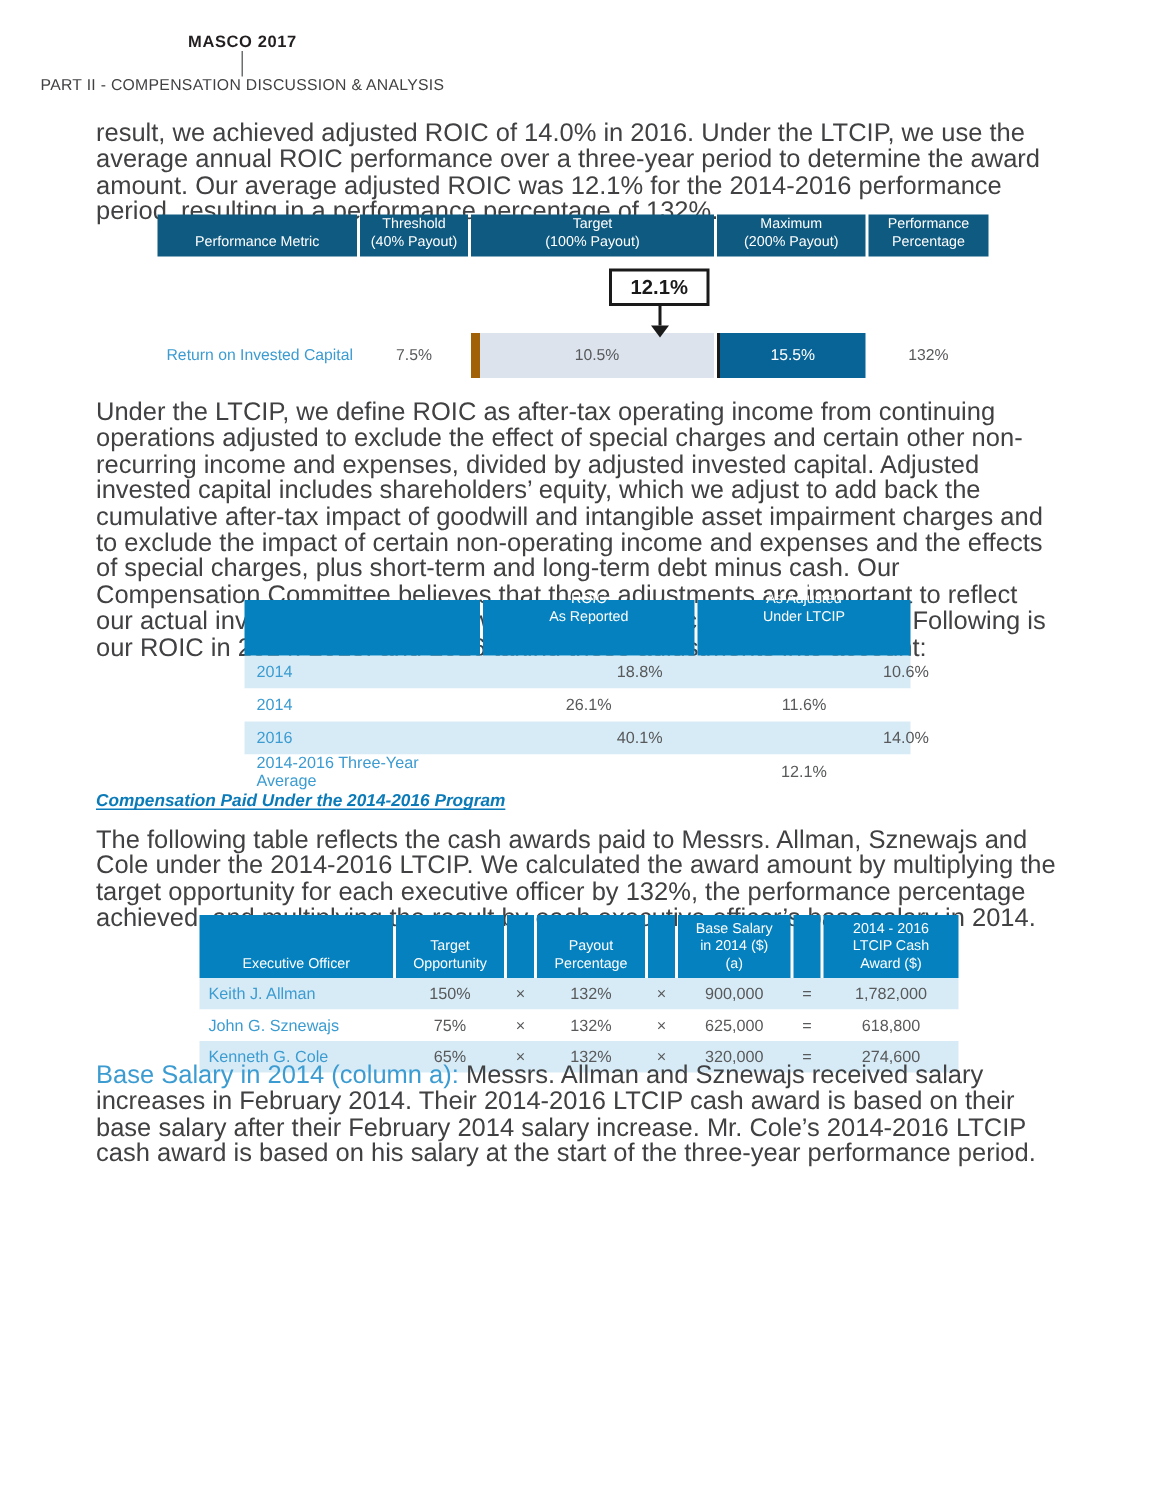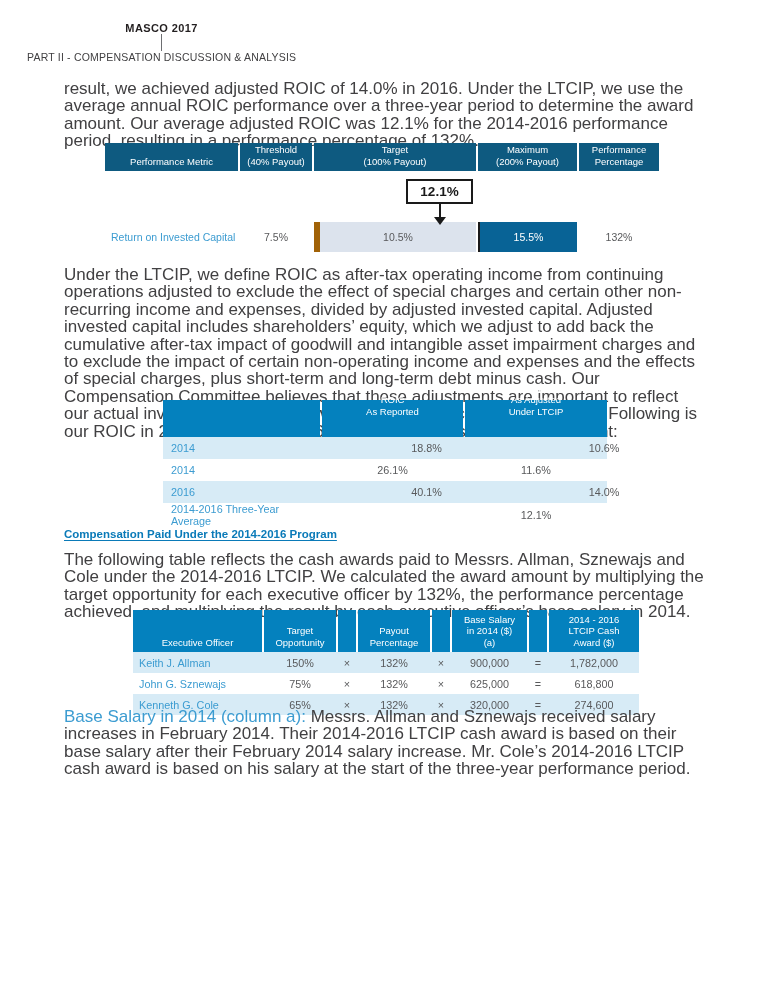--- a/index.html
+++ b/index.html
@@ -36,20 +36,21 @@
   .p-note   { top: 708px; }
   .lead-blue { color: #3c9cd1; }
 
   .section-heading {
     position: absolute;
     left: 64px; top: 528px;
     font-size: 11.5px; font-weight: bold;
     color: #0a7ab8;
     text-decoration: underline;
     text-underline-offset: 2px;
+    font-style: italic;
   }
 
   
   .perf-table { position: absolute; left: 105px; top: 143px; width: 560px; }
   .perf-grid {
     display: grid;
     grid-template-columns: 133px 72px 162px 99px 80px;
     column-gap: 2px;
   }
   .perf-head-cell {

